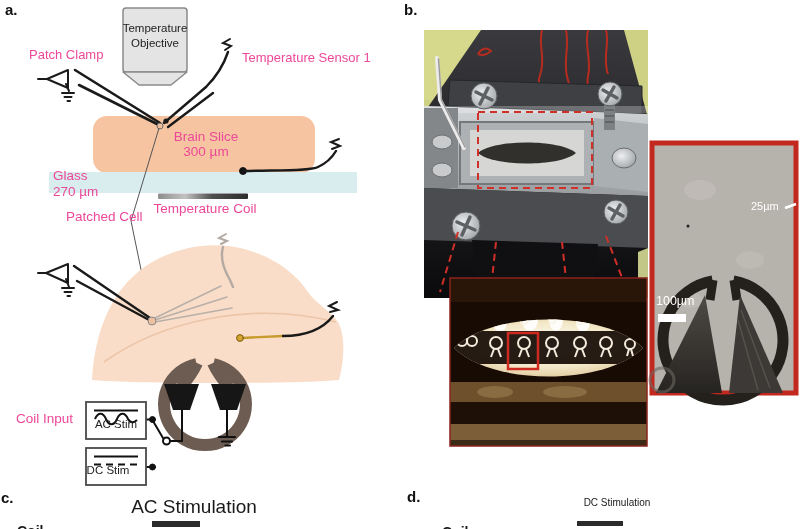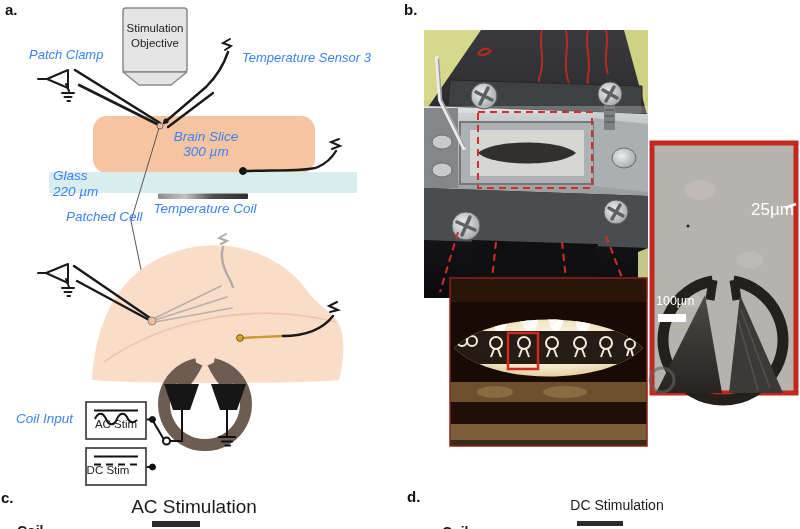--- a/index.html
+++ b/index.html
@@ -2,21 +2,21 @@
 <html><head>
 <meta charset="utf-8">
 <style>
   html,body{margin:0;padding:0;background:#ffffff;}
   #figure{
     position:relative;width:800px;height:529px;background:#ffffff;
     font-family:"Liberation Sans", sans-serif;color:#1a1a1a;overflow:hidden;
   }
   .abs{position:absolute;}
   .panel-label{font-weight:bold;font-size:15px;color:#111;}
-  .lbl{font-size:13px;color:#3b82f6;white-space:nowrap;font-style:italic;}
+  .lbl{font-size:13px;color:#ec4899;white-space:nowrap;}
   .lbl-sm{font-size:11.5px;color:#222;}
   .center{text-align:center;}
   .pre{white-space:pre-line;}
   .white{color:#fff;}
   svg{position:absolute;top:0;left:0;}
 </style>
 </head>
 <body>
 
 <div id="figure">
@@ -297,41 +297,41 @@
       <path d="M341,310 L370,388 M338,320 L358,390" stroke="#55514c" stroke-width="1.5" fill="none"></path>
       <circle cx="262" cy="380" r="12" stroke="#6a665f" stroke-width="3" fill="none" opacity="0.6"></circle>
 
       <path d="M385,208 L396,204" stroke="#ffffff" stroke-width="2.5"></path>
 
       <rect x="258" y="314" width="28" height="8" fill="#ffffff"></rect>
     </g>
   </svg>
 
   <div class="abs panel-label" style="left:5px;top:1px">a.</div>
-  <div class="abs lbl-sm center pre" style="left:122px;top:21px;width:66px;line-height:1.3">Stimulation
+  <div class="abs lbl-sm center pre" style="left:122px;top:21px;width:66px;line-height:1.3">Temperature
 Objective</div>
   <div class="abs lbl" style="left:29px;top:47px">Patch Clamp</div>
-  <div class="abs lbl" style="left:242px;top:50px">Temperature Sensor 3</div>
+  <div class="abs lbl" style="left:242px;top:50px">Temperature Sensor 1</div>
   <div class="abs lbl center" style="left:150px;top:129px;width:112px;font-size:13.5px">Brain Slice</div>
   <div class="abs lbl center" style="left:150px;top:144px;width:112px;font-size:13.5px">300 µm</div>
   <div class="abs lbl" style="left:53px;top:168px;font-size:13.5px">Glass</div>
-  <div class="abs lbl" style="left:53px;top:184px;font-size:13.5px">220 µm</div>
+  <div class="abs lbl" style="left:53px;top:184px;font-size:13.5px">270 µm</div>
   <div class="abs lbl center" style="left:146px;top:201px;width:118px;font-size:13.5px">Temperature Coil</div>
   <div class="abs lbl" style="left:66px;top:209px;font-size:13.5px">Patched Cell</div>
   <div class="abs lbl" style="left:16px;top:411px;font-size:13.5px">Coil Input</div>
   <div class="abs lbl-sm center" style="left:86px;top:418px;width:60px">AC Stim</div>
   <div class="abs lbl-sm center" style="left:86px;top:464px;width:44px">DC Stim</div>
 
   <div class="abs panel-label" style="left:404px;top:1px">b.</div>
-  <div class="abs white" style="left:751px;top:200px;font-size:17px">25µm</div>
+  <div class="abs white" style="left:751px;top:200px;font-size:11px">25µm</div>
   <div class="abs white" style="left:656px;top:294px;font-size:12.5px">100µm</div>
 
   <div class="abs panel-label" style="left:1px;top:489px">c.</div>
   <div class="abs center" style="left:129px;top:496px;width:130px;font-size:19px">AC Stimulation</div>
   <div class="abs" style="left:152px;top:521px;width:48px;height:6px;background:#2b2b2b"></div>
   <div class="abs" style="left:17px;top:523px;font-size:14px;font-weight:bold">Coil</div>
 
   <div class="abs panel-label" style="left:407px;top:488px">d.</div>
-  <div class="abs center" style="left:552px;top:497px;width:130px;font-size:14px">DC Stimulation</div>
+  <div class="abs center" style="left:552px;top:497px;width:130px;font-size:10px">DC Stimulation</div>
   <div class="abs" style="left:577px;top:521px;width:46px;height:5px;background:#2b2b2b"></div>
   <div class="abs" style="left:442px;top:524px;font-size:14px;font-weight:bold">Coil</div>
 
 </div>
 
 </body></html>

